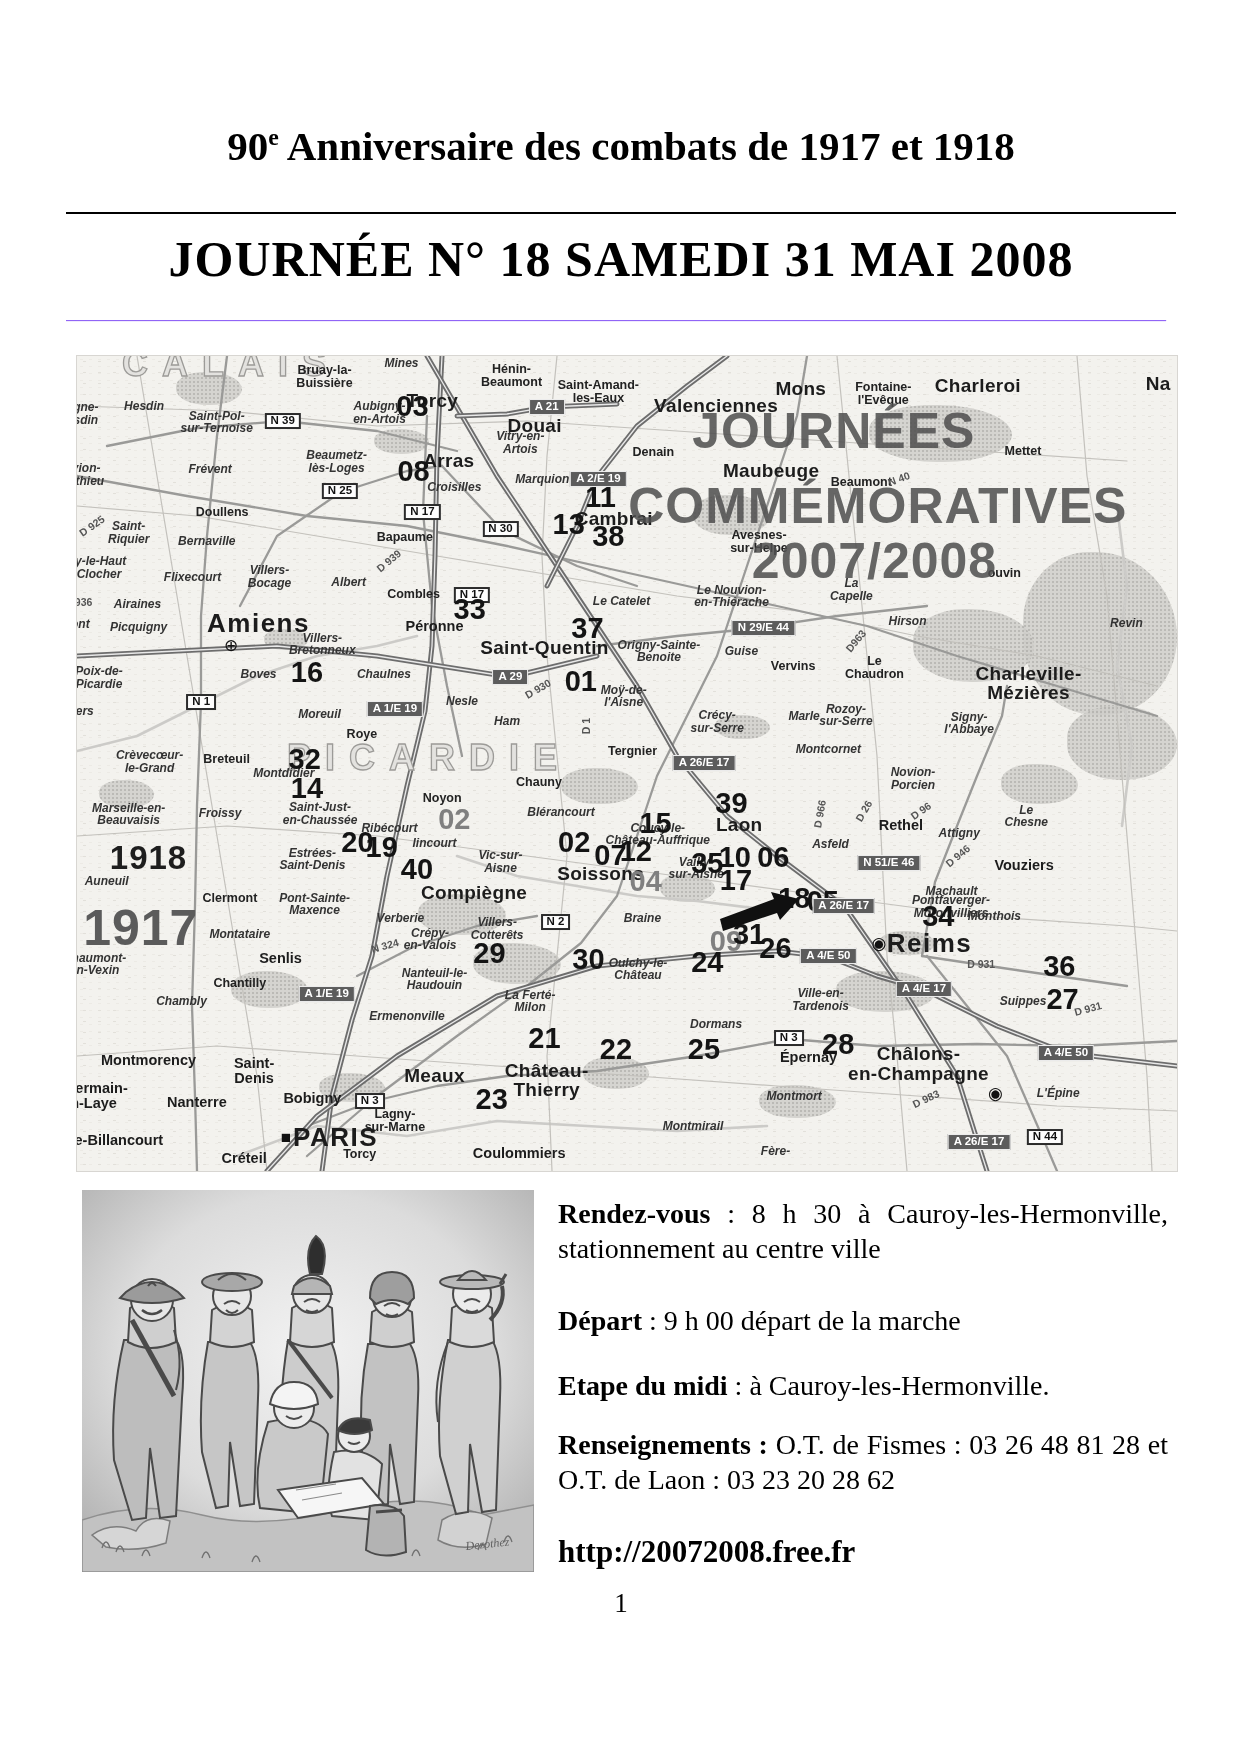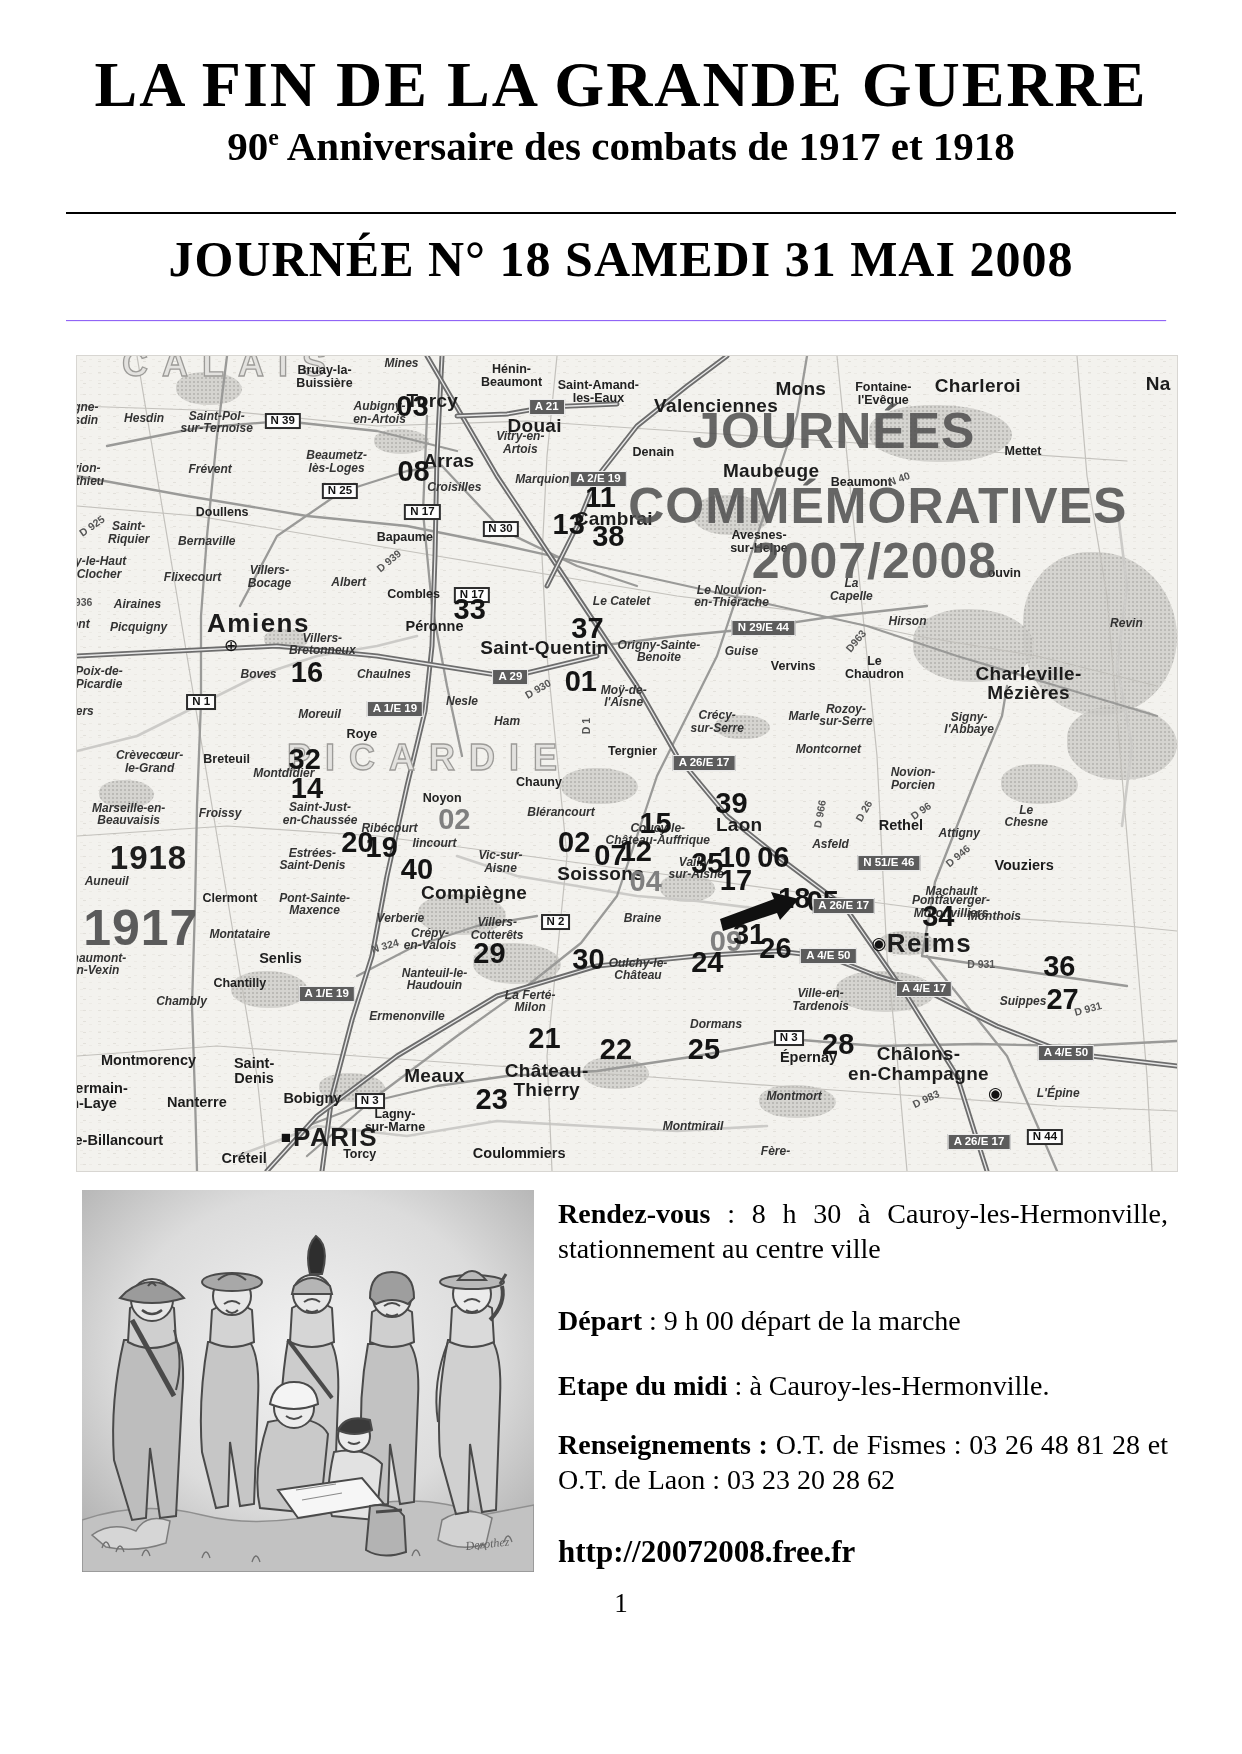--- a/index.html
+++ b/index.html
@@ -61,21 +61,20 @@
   .p2{margin-bottom:30px !important;}
   .p3{margin-bottom:24px !important;}
   .url{margin-top:34px !important;font-weight:bold;font-size:31px;text-align:left !important;}
   .pageno{position:absolute;left:0;top:1588px;width:1242px;text-align:center;font-size:27px;}
 </style>
 </head>
 <body>
 
 <div class="page">
 
-  <div class="title">LA FIN DE LA GRANDE GUERRE</div>
   <div class="subtitle"><span>90</span><sup>e</sup><span> Anniversaire des combats de 1917 et 1918</span></div>
   <div class="rule1"></div>
   <div class="day-heading">JOURNÉE N° 18 SAMEDI 31 MAI 2008</div>
   <div class="rule2">______________________________________________________________________________________________________________</div>
 
   <div class="map">
     <div id="forests">
         <div class="forest" style="left: 86%; top: 24%; width: 14%; height: 20%;"></div>
         <div class="forest" style="left: 76%; top: 31%; width: 11%; height: 9%;"></div>
         <div class="forest" style="left: 90%; top: 43%; width: 10%; height: 9%;"></div>
@@ -152,21 +151,21 @@
 Beaumont</span>
         <span class="ml s" style="left: 47.4%; top: 4.4%;">Saint-Amand-
 les-Eaux</span>
         <span class="ml b1" style="left: 65.8%; top: 4%;">Mons</span>
         <span class="ml s" style="left: 73.3%; top: 4.7%;">Fontaine-
 l'Evêque</span>
         <span class="ml b1" style="left: 81.9%; top: 3.7%;">Charleroi</span>
         <span class="ml b1" style="left: 98.3%; top: 3.4%;">Na</span>
         <span class="ml i" style="left: 0.5%; top: 7%;">agne-
 esdin</span>
-        <span class="ml i" style="left: 6.1%; top: 6.1%; margin-top: 12px;">Hesdin</span>
+        <span class="ml i" style="left: 6.1%; top: 6.1%;">Hesdin</span>
         <span class="ml i" style="left: 12.7%; top: 8.1%;">Saint-Pol-
 sur-Ternoise</span>
         <span class="ml n" style="left: 30.5%; top: 6.1%;">03</span>
         <span class="ml b1" style="left: 32.3%; top: 5.5%;">Torcy</span>
         <span class="ml i" style="left: 27.5%; top: 6.9%;">Aubigny-
 en-Artois</span>
         <span class="ml rb" style="left: 42.7%; top: 6.3%;">A 21</span>
         <span class="ml b1" style="left: 41.6%; top: 8.6%;">Douai</span>
         <span class="ml b1" style="left: 58.1%; top: 6.1%;">Valenciennes</span>
         <span class="ml s" style="left: 52.4%; top: 11.8%;">Denain</span>

